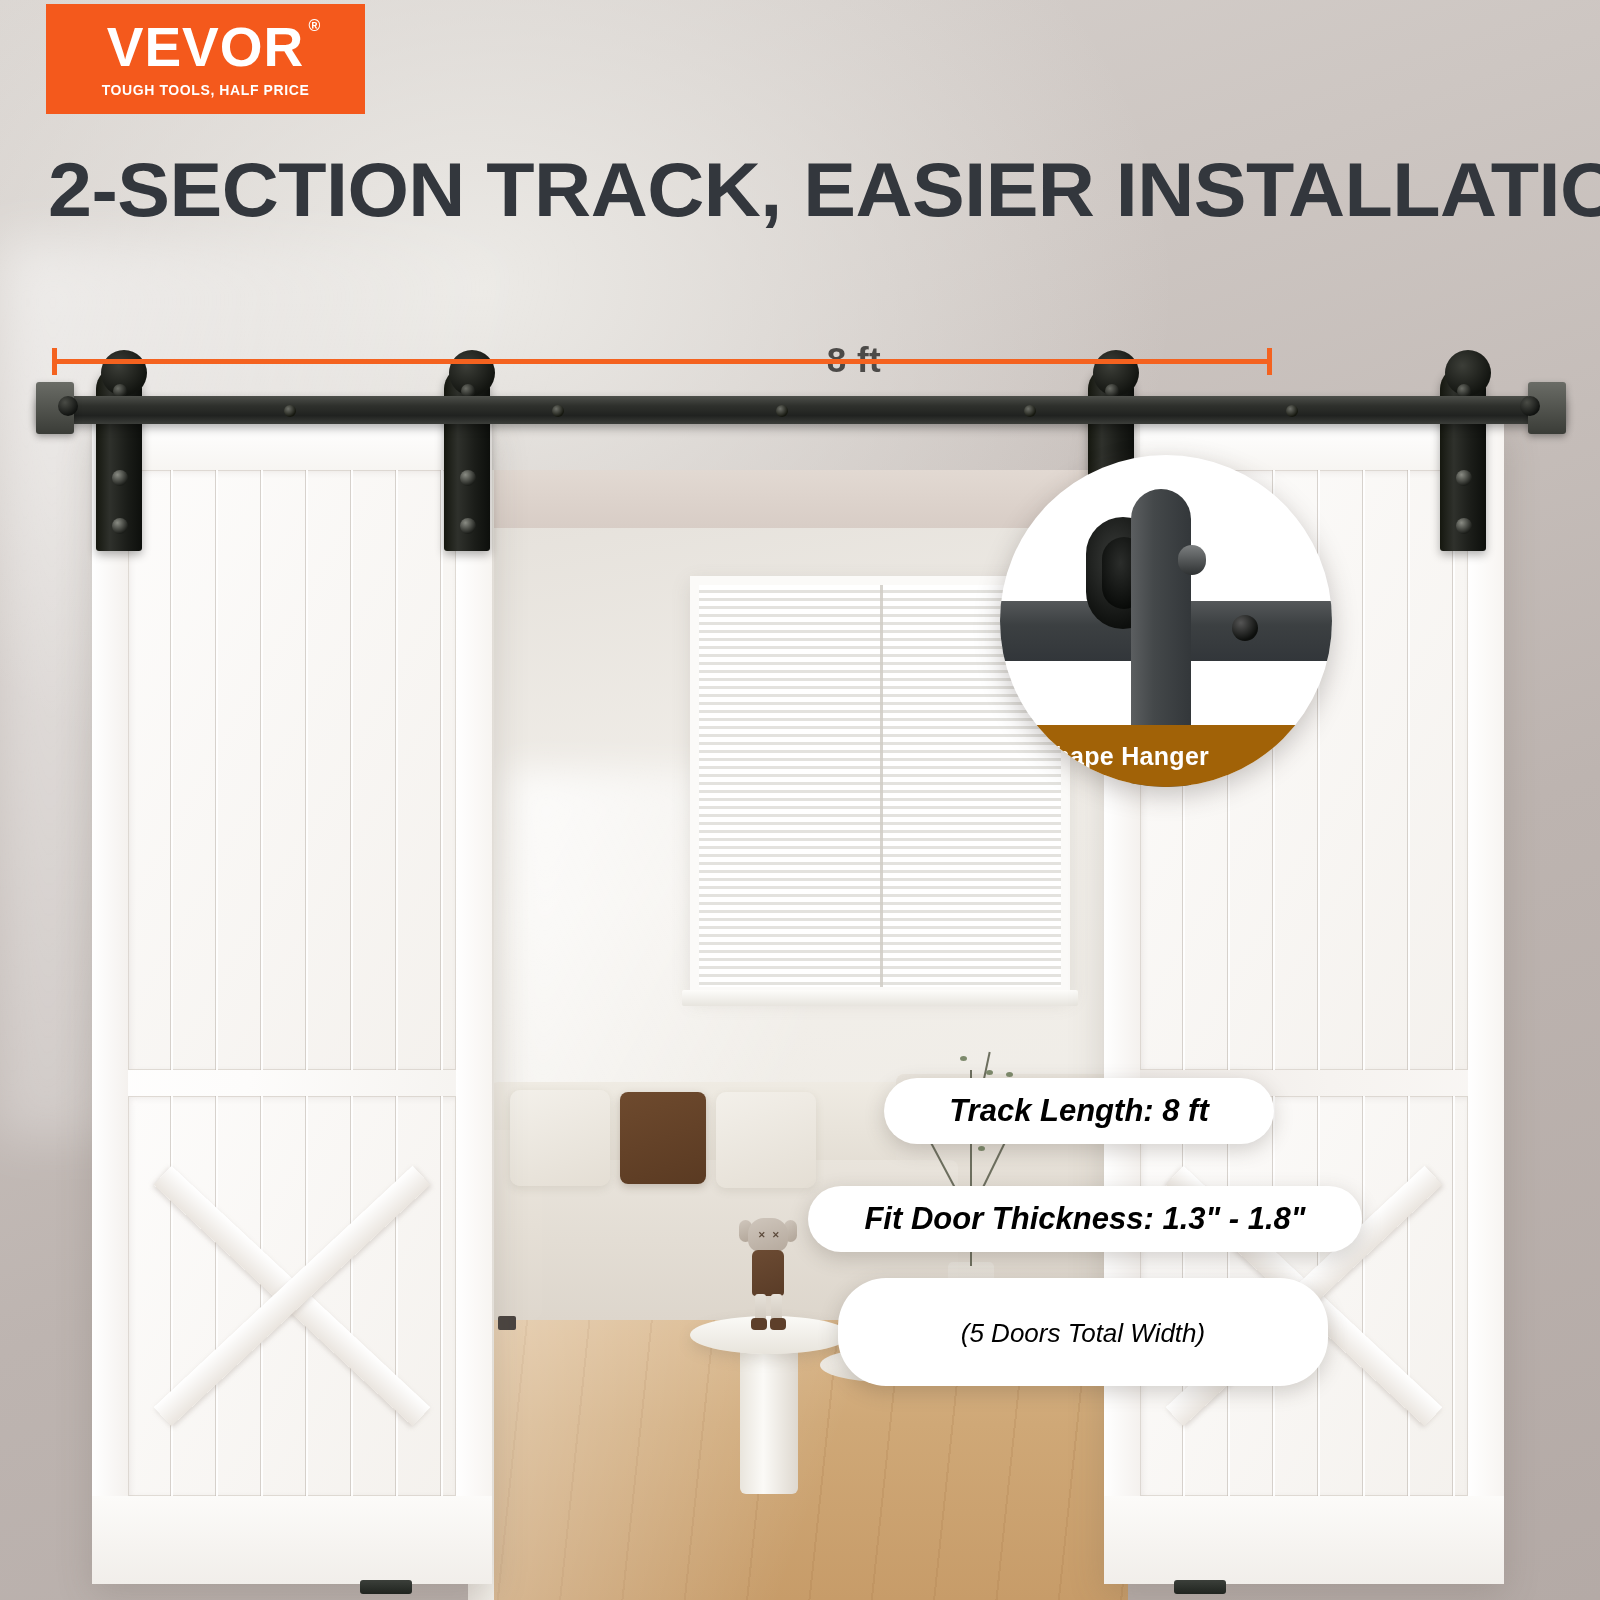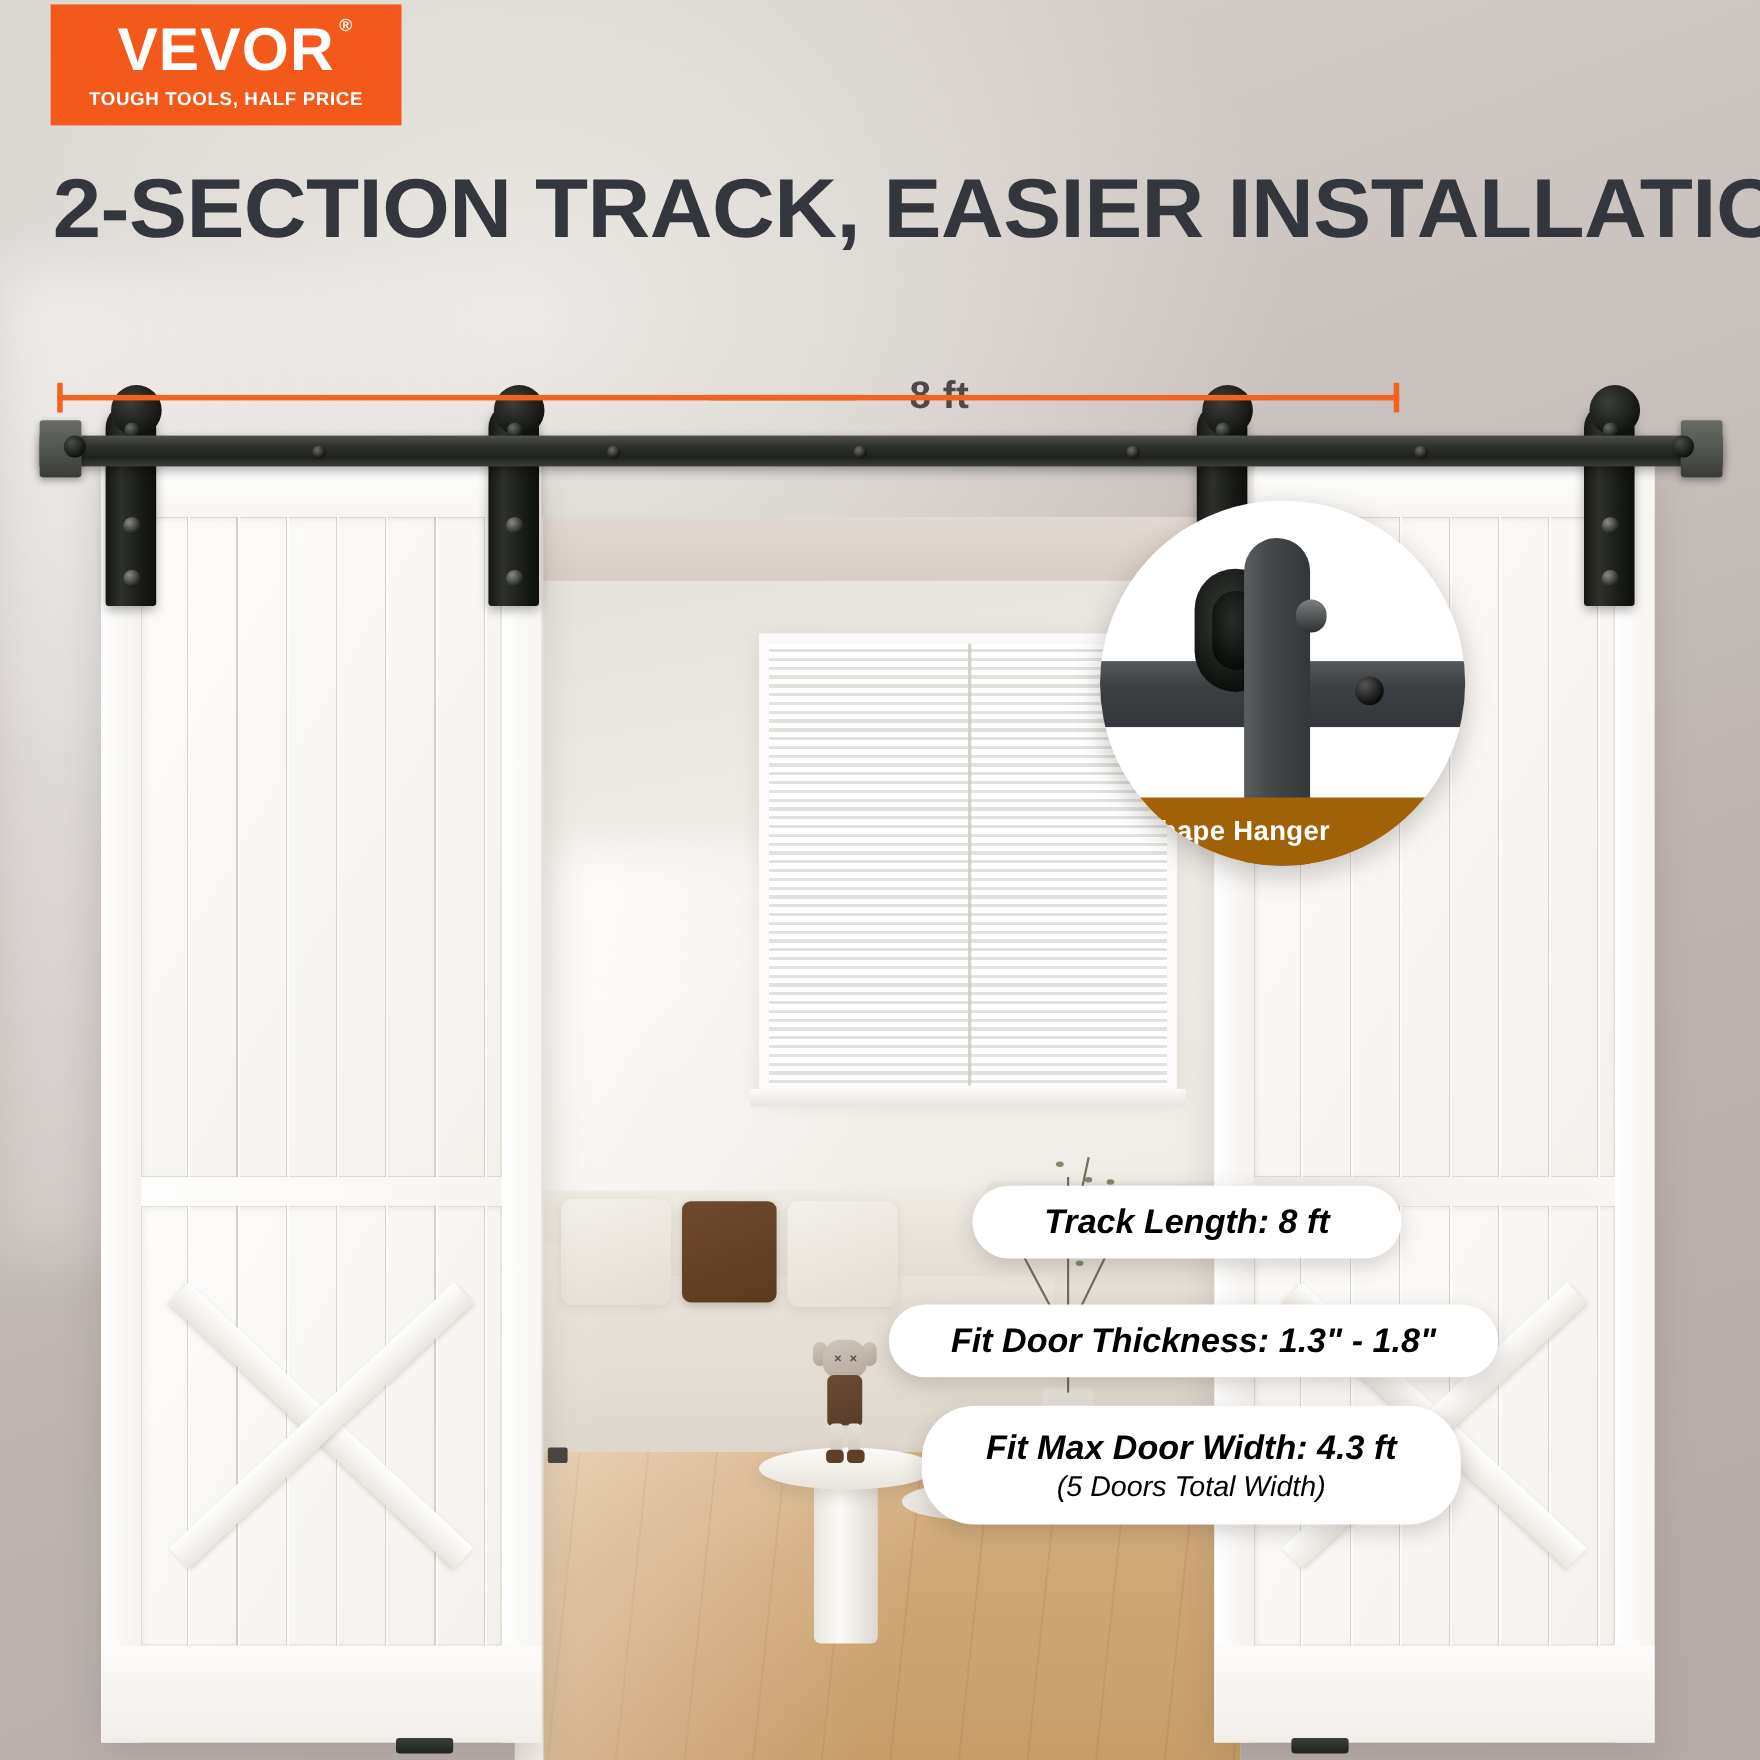--- a/index.html
+++ b/index.html
@@ -367,21 +367,21 @@
     display:flex; flex-direction:column; align-items:center; justify-content:center;
   }
   .logo-word {
     color:#fff; font-size:55px; font-weight:bold; letter-spacing:1px;
     line-height:1; position:relative; font-family:"Liberation Sans", sans-serif;
   }
   .logo-reg {
     position:absolute; right:-17px; top:-2px; font-size:16px; font-weight:bold;
   }
   .logo-tag {
-    color:#fff; font-size:17px; font-weight:bold; letter-spacing:.6px;
+    color:#fff; font-size:14px; font-weight:bold; letter-spacing:.6px;
     margin-top:7px;
   }
 
   
   .headline {
     position:absolute; left:48px; top:152px; width:1520px; z-index:30;
     color:#33373d;
     font-size:76px; font-weight:bold; line-height:1;
     letter-spacing:-0.5px;
     transform:scaleX(1.04); transform-origin:left center;
@@ -559,21 +559,20 @@
   </div>
 
   <div class="pills">
     <div class="pill p1">
       <div class="pill-main">Track Length: 8 ft</div>
     </div>
     <div class="pill p2">
       <div class="pill-main">Fit Door Thickness: 1.3" - 1.8"</div>
     </div>
     <div class="pill p3">
-      <div class="pill-main">Fit Max Door Width: 4.3 ft</div>
       <div class="pill-sub">(5 Doors Total Width)</div>
     </div>
   </div>
 
   <div class="logo">
     <div class="logo-word">
       <span>VEVOR</span>
       <span class="logo-reg">®</span>
     </div>
     <div class="logo-tag">TOUGH TOOLS, HALF PRICE</div>

